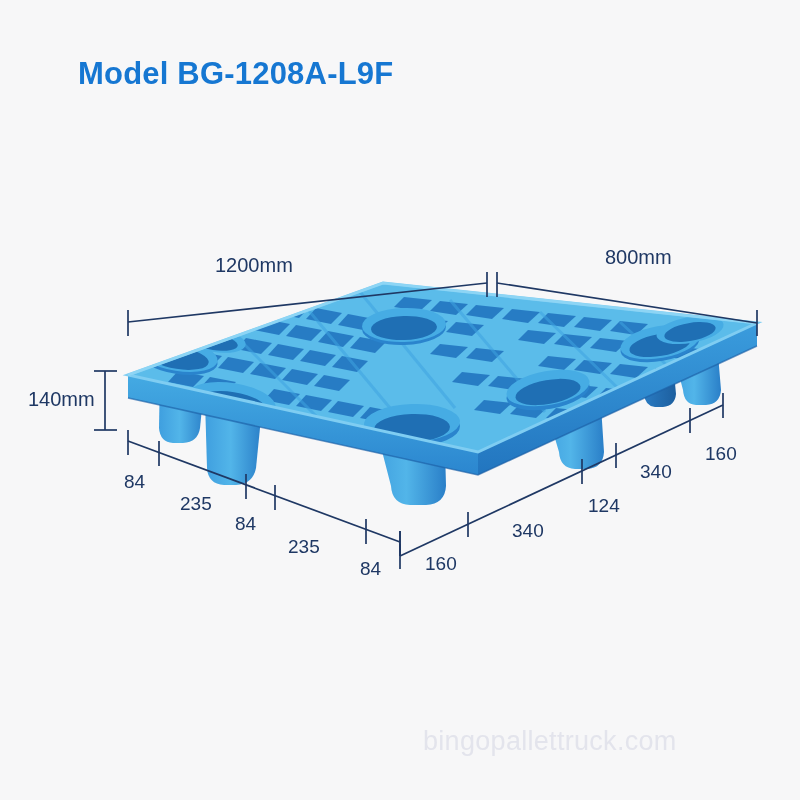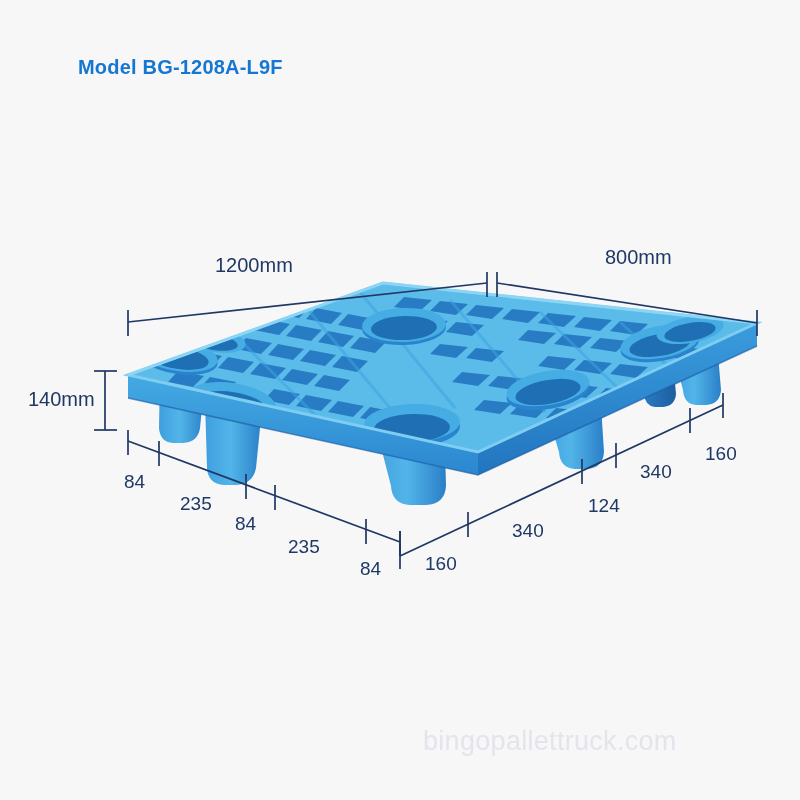--- a/index.html
+++ b/index.html
@@ -6,21 +6,21 @@
   body{
     width:800px;height:800px;
     background:#f7f7f8;
     font-family:"Liberation Sans", sans-serif;
     overflow:hidden;
     position:relative;
   }
   #stage{position:absolute;inset:0;width:800px;height:800px;}
   #title{
     position:absolute;left:78px;top:56px;
-    font-size:20px;font-weight:bold;
+    font-size:31px;font-weight:bold;
     letter-spacing:.2px;
     color:#1677d2;
     white-space:nowrap;
   }
   #watermark{
     position:absolute;left:423px;top:726px;
     font-size:27px;font-weight:normal;
     letter-spacing:.3px;
     color:#e3e4ec;
     white-space:nowrap;

